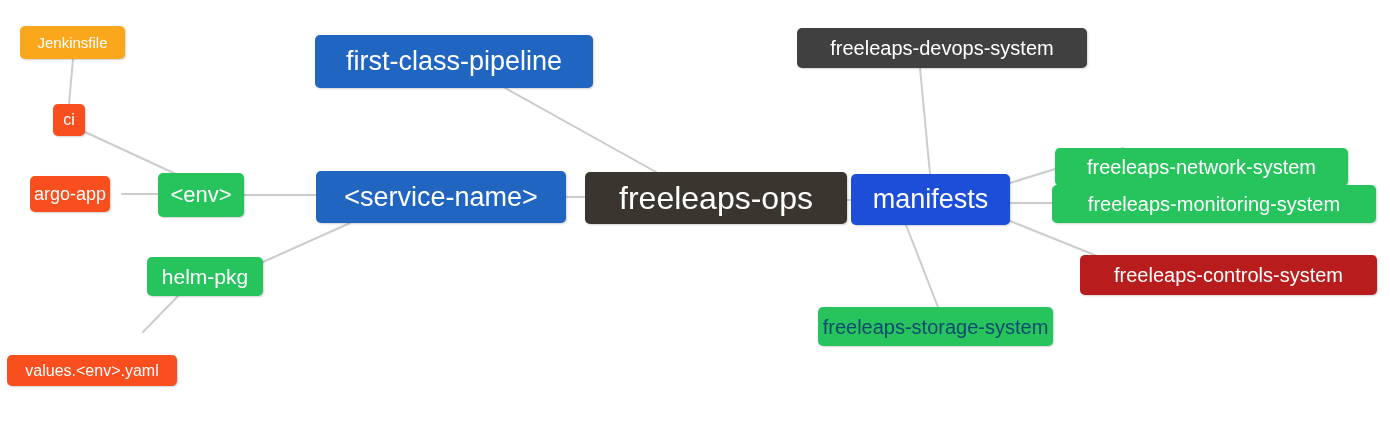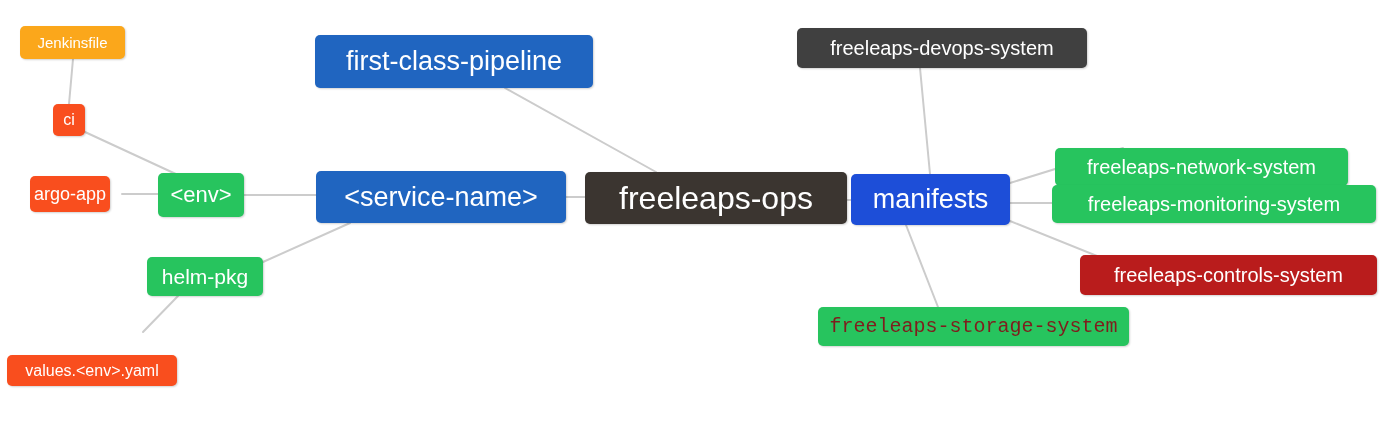--- a/index.html
+++ b/index.html
@@ -67,14 +67,14 @@
     <div class="node" style="left: 158px; top: 173px; width: 86px; height: 44px; font-size: 22px; background: rgb(39, 196, 94); color: rgb(255, 255, 255);">&lt;env&gt;</div>
     <div class="node" style="left: 147px; top: 257px; width: 116px; height: 39px; font-size: 21px; background: rgb(39, 196, 94); color: rgb(255, 255, 255); text-align: right;">helm-pkg</div>
     <div class="node" style="left: 53px; top: 104px; width: 32px; height: 32px; font-size: 16px; background: rgb(249, 78, 30); color: rgb(255, 255, 255);">ci</div>
     <div class="node" style="left: 30px; top: 176px; width: 80px; height: 36px; font-size: 18px; background: rgb(249, 78, 30); color: rgb(255, 255, 255);">argo-app</div>
     <div class="node" style="left: 7px; top: 332px; width: 170px; height: 31px; font-size: 16px; background: rgb(249, 78, 30); color: rgb(255, 255, 255); margin-top: 23px;">values.&lt;env&gt;.yaml</div>
     <div class="node" style="left: 20px; top: 26px; width: 105px; height: 33px; font-size: 15px; background: rgb(251, 167, 27); color: rgb(255, 255, 255);">Jenkinsfile</div>
     <div class="node" style="left: 797px; top: 28px; width: 290px; height: 40px; font-size: 20px; background: #404040; color: rgb(255, 255, 255);">freeleaps-devops-system</div>
     <div class="node" style="left: 1055px; top: 124px; width: 293px; height: 38px; font-size: 20px; background: rgb(39, 196, 94); color: rgb(255, 255, 255); margin-top: 24px;">freeleaps-network-system</div>
     <div class="node" style="left: 1052px; top: 185px; width: 324px; height: 38px; font-size: 20px; background: rgb(39, 196, 94); color: rgb(255, 255, 255);">freeleaps-monitoring-system</div>
     <div class="node" style="left: 1058px; top: 255px; width: 297px; height: 40px; font-size: 20px; background: #b91c1c; color: rgb(255, 255, 255); margin-left: 22px;">freeleaps-controls-system</div>
-    <div class="node" style="left: 818px; top: 307px; width: 311px; height: 39px; font-size: 20px; background: rgb(39, 196, 94); color: #7f1d1d; font-family: Liberation Mono, monospace;">freeleaps-storage-system</div>
+    <div class="node" style="left: 818px; top: 307px; width: 235px; height: 39px; font-size: 20px; background: rgb(39, 196, 94); color: #0c4a6e;">freeleaps-storage-system</div>
   </div>
 
 </body></html>

